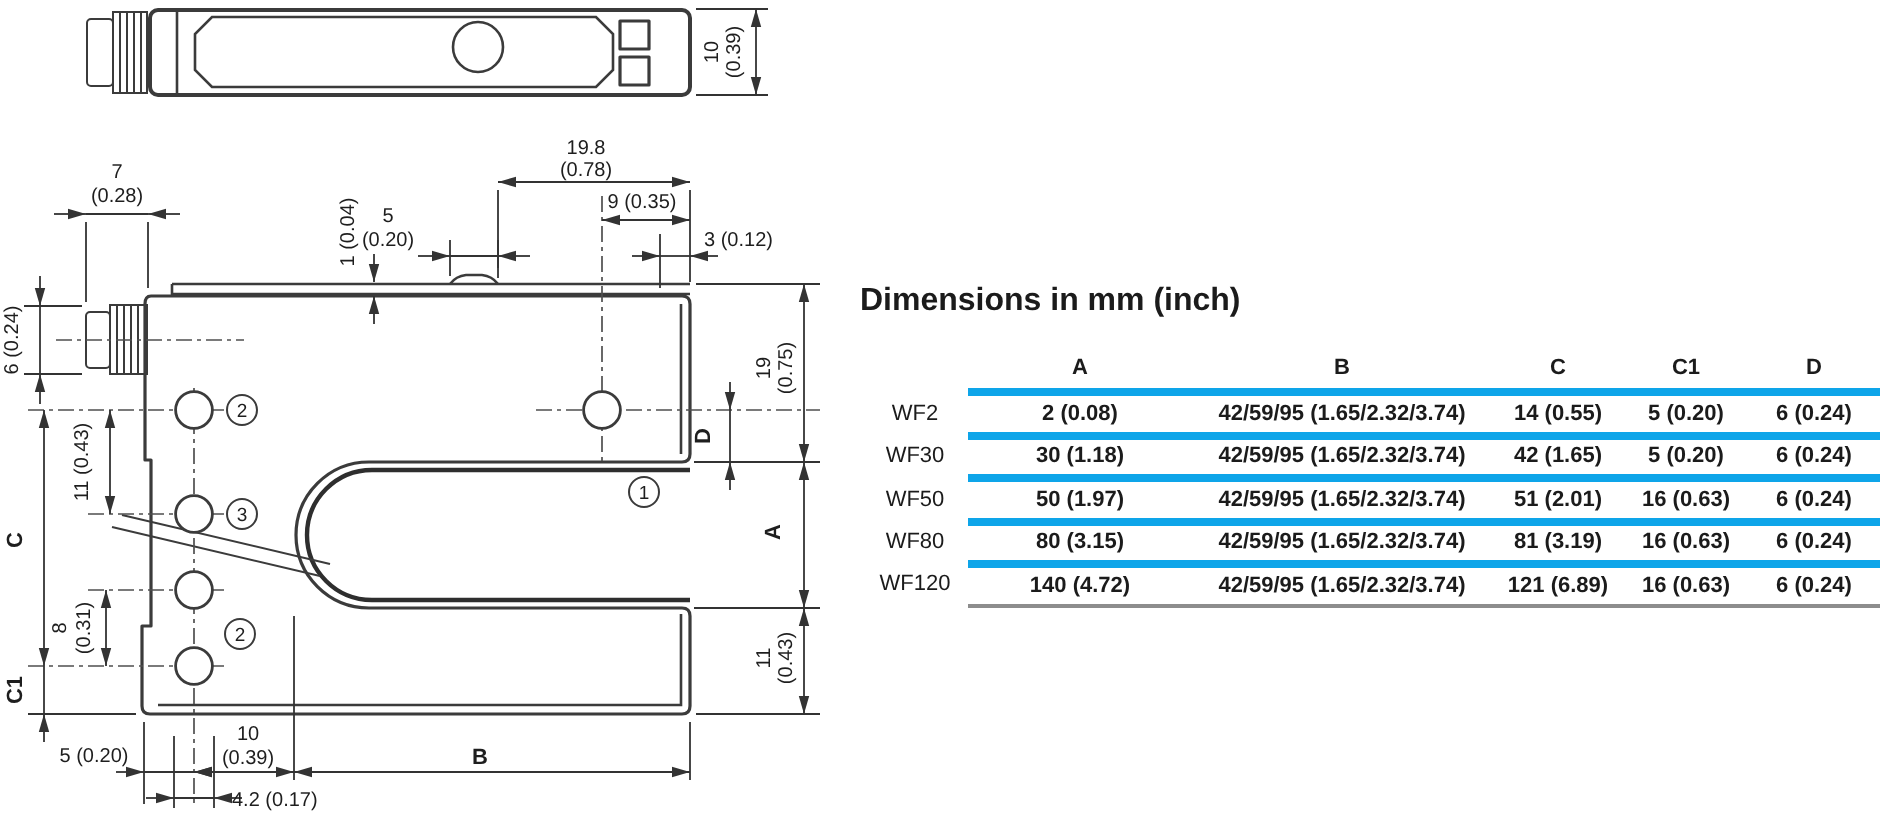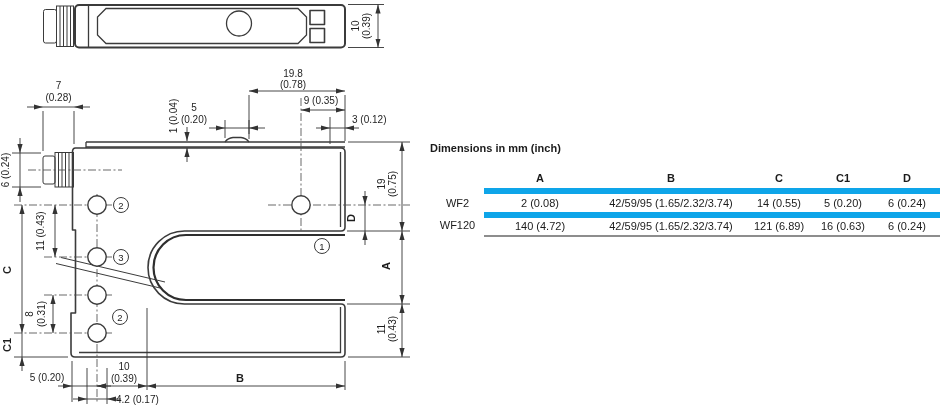--- a/index.html
+++ b/index.html
@@ -15,28 +15,28 @@
   .seam{stroke:#3b3b3b;stroke-width:1.3;fill:none;}
   .thin{stroke:#3b3b3b;stroke-width:1;fill:none;}
   .dim{stroke:#333;stroke-width:0.9;fill:none;}
   .cl{stroke:#4f4f4f;stroke-width:0.85;fill:none;stroke-dasharray:8 2.5 2 2.5;}
   .hole{stroke:#3b3b3b;stroke-width:1.4;fill:#fff;}
   .dtx{font-family:"Liberation Sans",sans-serif;font-size:10px;fill:#1e1e1e;}
   .dtxb{font-family:"Liberation Sans",sans-serif;font-size:11px;font-weight:bold;fill:#1e1e1e;}
   .ctx{font-family:"Liberation Sans",sans-serif;font-size:9.5px;fill:#1e1e1e;}
   
   #specs{position:absolute;left:430px;top:142px;width:510px;color:#1b1b1b;}
-  #specs .ttl{font-size:11px;font-weight:bold;margin:0 0 13px 0;}
+  #specs .ttl{font-size:16px;font-weight:bold;margin:0 0 13px 0;}
   table.dt{border-collapse:collapse;table-layout:fixed;width:510px;font-size:11px;color:#1b1b1b;}
   table.dt th,table.dt td{padding:0;font-weight:normal;vertical-align:middle;white-space:nowrap;}
   table.dt tr.hdr th{height:21px;font-weight:bold;text-align:center;}
   table.dt tr.sub td{height:21px;text-align:center;}
   table.dt tr.data td{height:17.5px;text-align:center;}
   table.dt td.model,table.dt th.model{text-align:left;padding-left:1px;}
-  table.dt tr.data td.v{border-top:6px solid #0ea5e9;}
+  table.dt tr.data td.v{border-top:4px solid #0ea5e9;font-weight:bold;}
   table.dt tr.data.last td.v{border-bottom:2px solid #8d8d8d;}
 </style>
 </head>
 <body>
 
 <svg id="drawing" width="430" height="410" viewBox="0 0 430 410" xmlns="http://www.w3.org/2000/svg">
   <defs>
     <marker id="ae" orient="auto" markerUnits="userSpaceOnUse" markerWidth="10" markerHeight="7" refX="9" refY="3.2">
       <path d="M0,0.6 L9,3.2 L0,5.8 Z" fill="#333"></path>
     </marker>
@@ -287,20 +287,44 @@
         <th>D</th>
       </tr>
       <tr class="data">
         <td class="model">WF2</td>
         <td class="v">2 (0.08)</td>
         <td class="v">42/59/95 (1.65/2.32/3.74)</td>
         <td class="v">14 (0.55)</td>
         <td class="v">5 (0.20)</td>
         <td class="v">6 (0.24)</td>
       </tr>
+      <tr class="data">
+        <td class="model">WF30</td>
+        <td class="v">30 (1.18)</td>
+        <td class="v">42/59/95 (1.65/2.32/3.74)</td>
+        <td class="v">42 (1.65)</td>
+        <td class="v">5 (0.20)</td>
+        <td class="v">6 (0.24)</td>
+      </tr>
+      <tr class="data">
+        <td class="model">WF50</td>
+        <td class="v">50 (1.97)</td>
+        <td class="v">42/59/95 (1.65/2.32/3.74)</td>
+        <td class="v">51 (2.01)</td>
+        <td class="v">16 (0.63)</td>
+        <td class="v">6 (0.24)</td>
+      </tr>
+      <tr class="data">
+        <td class="model">WF80</td>
+        <td class="v">80 (3.15)</td>
+        <td class="v">42/59/95 (1.65/2.32/3.74)</td>
+        <td class="v">81 (3.19)</td>
+        <td class="v">16 (0.63)</td>
+        <td class="v">6 (0.24)</td>
+      </tr>
       <tr class="data last">
         <td class="model">WF120</td>
         <td class="v">140 (4.72)</td>
         <td class="v">42/59/95 (1.65/2.32/3.74)</td>
         <td class="v">121 (6.89)</td>
         <td class="v">16 (0.63)</td>
         <td class="v">6 (0.24)</td>
       </tr>
     </tbody>
   </table>

